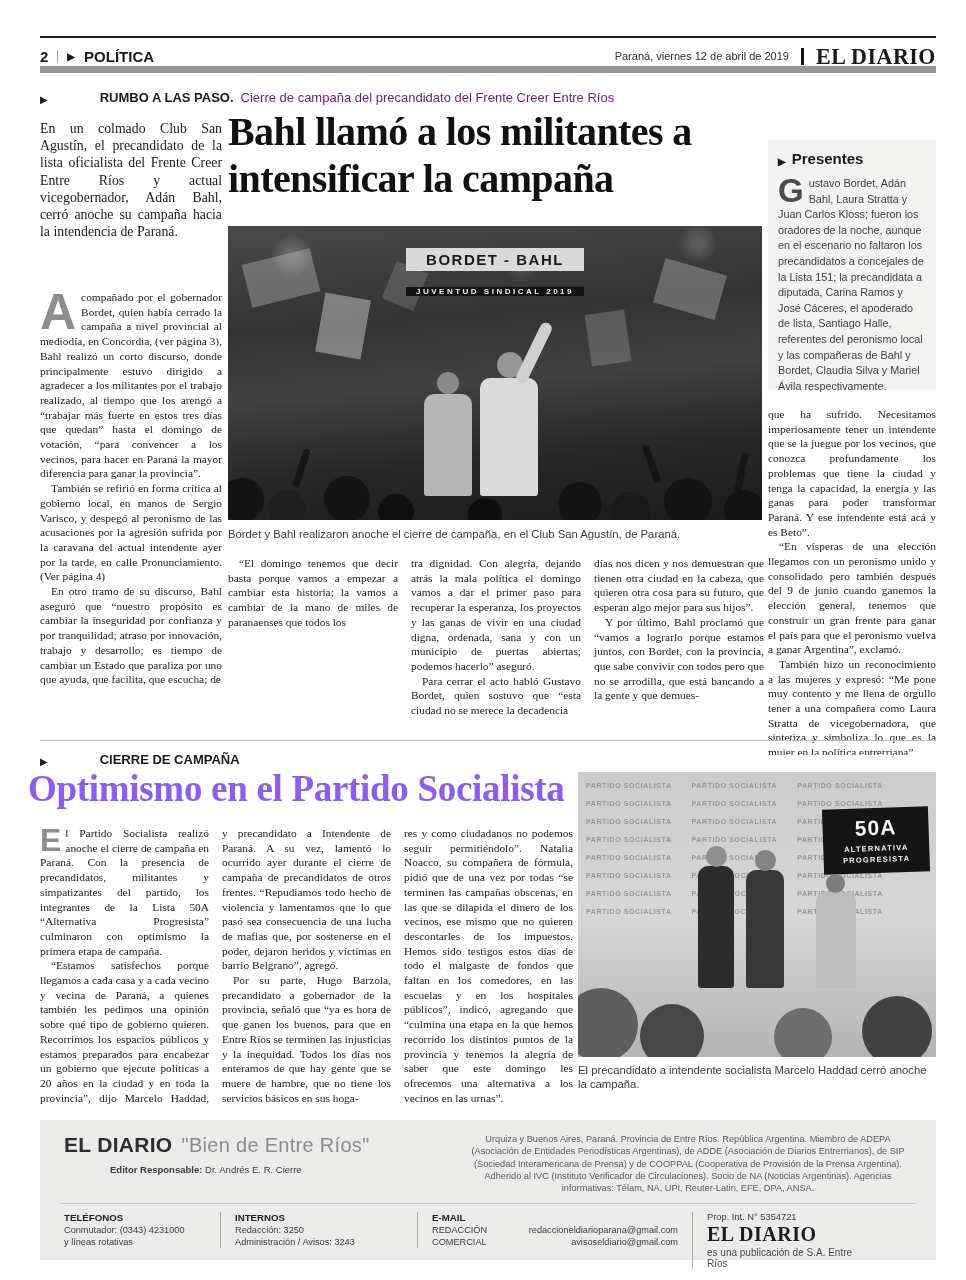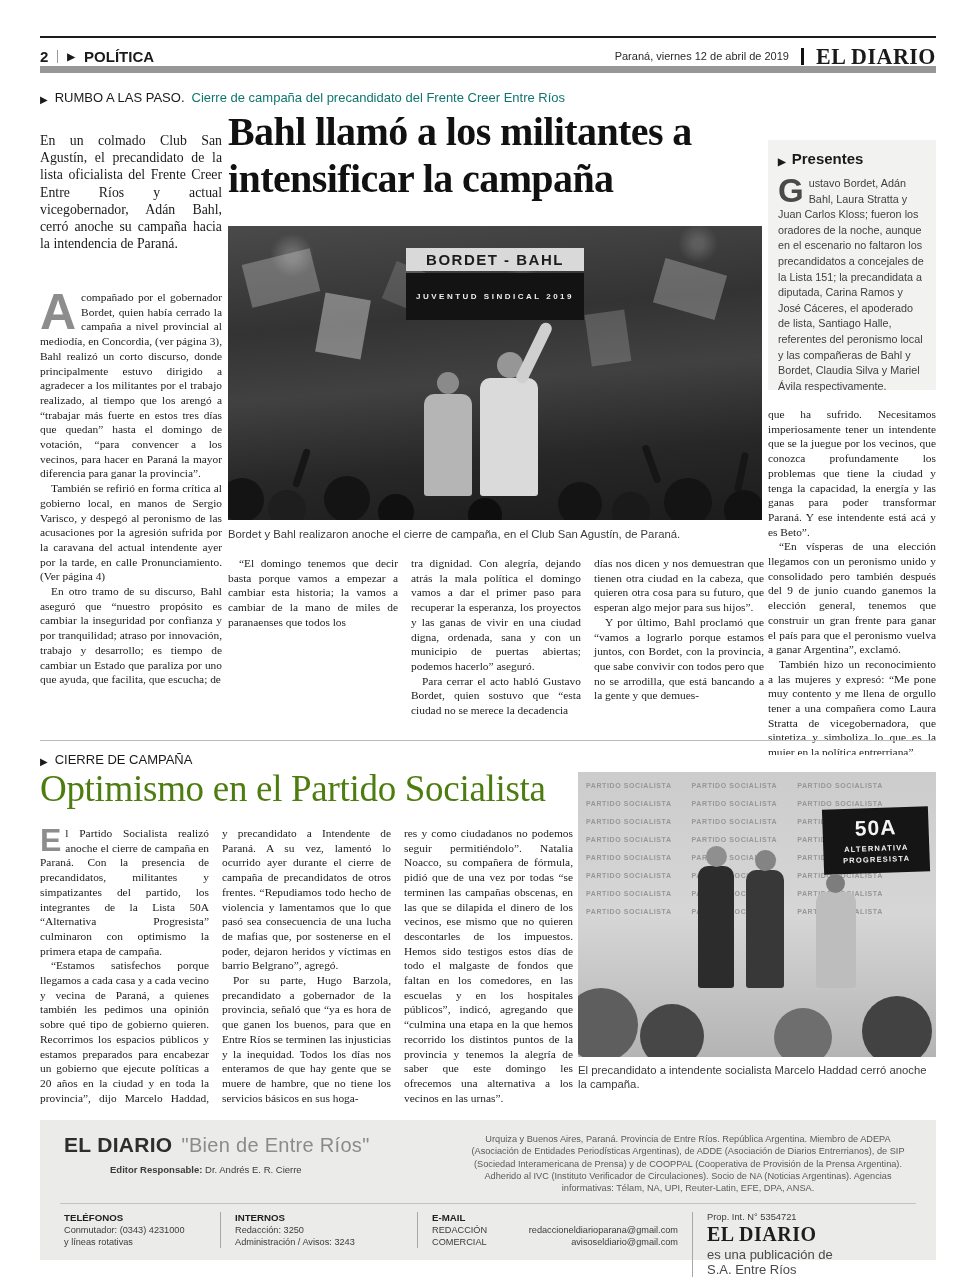--- a/index.html
+++ b/index.html
@@ -16,27 +16,27 @@
   .arrow{font-size:10px;line-height:1;position:relative;top:1px;}
   .hright{display:flex;align-items:center;gap:12px;}
   .dateline{font-size:11px;color:#2b2b2b;}
   .vbar{width:3px;height:17px;background:#111;}
   .masthead{font-family:"Liberation Serif",serif;font-weight:bold;font-size:22px;
             letter-spacing:.5px;transform:scaleY(1.08);}
   #grayrule{left:40px;top:66px;width:896px;height:7px;background:#979797;}
 
   
   .kicker{font-family:"Liberation Sans",sans-serif;font-size:13px;display:flex;align-items:baseline;gap:7px;}
-  .kick-bold{font-weight:normal;}
-  .kick-rest{color:#0f766e;}
+  .kick-bold{font-weight:bold;margin-left:45px;}
+  .kick-rest{color:#701a75;}
   #kicker1{left:40px;top:90px;width:896px;}
   #kicker2{left:40px;top:752px;width:560px;}
 
   
-  #a1-intro{left:40px;top:132px;width:182px;height:146px;overflow:hidden;
+  #a1-intro{left:40px;top:120px;width:182px;height:146px;overflow:hidden;
             font-size:13.8px;line-height:17.2px;text-align:justify;}
   #a1-headline{left:228px;top:108px;width:536px;font-size:40px;line-height:47px;
                font-weight:bold;letter-spacing:-.6px;color:#111;}
   #a1-col1{left:40px;top:290px;width:182px;height:447px;overflow:hidden;}
   .bodytext{font-size:11.4px;line-height:14.7px;text-align:justify;}
   .bodytext p{margin:0;}
   .bodytext p.ind{text-indent:11px;}
   .dc{float:left;font-family:"Liberation Sans",sans-serif;font-weight:bold;color:#8d8d8d;}
   .dc-a{font-size:50px;line-height:40px;padding:2px 5px 0 0;}
   .dc-e{font-size:32px;line-height:26px;padding:1px 4px 0 0;}
@@ -52,21 +52,21 @@
   .flag{position:absolute;background:rgba(215,215,215,.32);}
   .fl1{left:18px;top:30px;width:70px;height:44px;transform:rotate(-14deg);}
   .fl2{left:92px;top:70px;width:46px;height:60px;transform:rotate(10deg);background:rgba(230,230,230,.42);}
   .fl3{left:430px;top:40px;width:64px;height:46px;transform:rotate(16deg);}
   .fl4{left:360px;top:86px;width:40px;height:52px;transform:rotate(-8deg);background:rgba(200,200,200,.25);}
   .fl5{left:160px;top:40px;width:34px;height:40px;transform:rotate(22deg);background:rgba(190,190,190,.22);}
   #banner1{left:50%;top:22px;transform:translateX(-50%);text-align:center;position:absolute;}
   .banner-top{background:#d9d9d9;color:#1c1c1c;font:bold 15px "Liberation Sans",sans-serif;
               padding:3px 16px;letter-spacing:1.5px;}
   .banner-sub{background:#131313;color:#ededed;font:bold 8px "Liberation Sans",sans-serif;
-              padding:19px 10px;letter-spacing:2.5px;margin-top:2px;}
+              padding:0 10px;letter-spacing:2.5px;margin-top:16px;}
   .fig{position:absolute;border-radius:10px 10px 3px 3px;}
   .fig-head{position:absolute;border-radius:50%;}
   #fig1-body{left:252px;top:152px;width:58px;height:118px;background:#dadada;}
   #fig1-head{left:269px;top:126px;width:26px;height:26px;background:#969696;}
   #fig1-arm{position:absolute;left:300px;top:94px;width:12px;height:66px;background:#cfcfcf;
             border-radius:6px;transform:rotate(26deg);}
   #fig2-body{left:196px;top:168px;width:48px;height:102px;background:#b5b5b5;}
   #fig2-head{left:209px;top:146px;width:22px;height:22px;background:#8a8a8a;}
   .head{position:absolute;border-radius:50%;background:#141414;}
   .c1{left:-8px;top:252px;width:44px;height:44px;}
@@ -93,22 +93,22 @@
   #presentes{left:768px;top:140px;width:168px;height:250px;box-sizing:border-box;
              background:#f2f2f1;padding:10px 10px 8px;font-family:"Liberation Sans",sans-serif;}
   .pres-title{display:flex;align-items:baseline;gap:6px;font-weight:bold;font-size:15px;margin-bottom:9px;}
   .pres-body{font-size:10.8px;line-height:15.6px;color:#3f3f3f;text-align:left;}
   #a1-col5{left:768px;top:407px;width:168px;height:348px;overflow:hidden;}
 
   
   #divider1{left:40px;top:740px;width:896px;height:1px;background:#bcbcbc;}
 
   
-  #a2-headline{left:40px;top:767px;width:545px;font-size:37px;line-height:44px;
-               font-weight:normal;color:#4d7c0f;letter-spacing:-.3px;}
+  #a2-headline{left:28px;top:767px;width:545px;font-size:37px;line-height:44px;
+               font-weight:bold;color:#8b5cf6;letter-spacing:-.3px;}
   #a2-cols{left:40px;top:826px;width:533px;height:282px;overflow:hidden;display:flex;gap:13px;}
   #a2-cols .tcol{width:169px;}
 
   
   #photo2{left:578px;top:772px;width:358px;height:285px;overflow:hidden;
           background:linear-gradient(180deg,#cccccc 0%,#d6d6d6 50%,#b4b4b4 100%);}
   #backdrop{position:absolute;left:0;top:0;width:358px;height:205px;box-sizing:border-box;
             padding:10px 8px;display:flex;flex-wrap:wrap;gap:11px 20px;align-content:flex-start;
             font:bold 7px "Liberation Sans",sans-serif;color:#979797;letter-spacing:.6px;}
   #ps-sign{position:absolute;right:7px;top:36px;width:96px;background:#151515;color:#f4f4f4;
@@ -144,21 +144,21 @@
   .fbottom{display:flex;padding:8px 22px 0 24px;align-items:flex-start;}
   .fcol{padding-right:14px;}
   .fcol + .fcol{border-left:1px solid #a8a8a8;padding-left:14px;}
   .fcol-t{font-weight:bold;font-size:9.7px;line-height:12px;color:#222;}
   .fcol-l{font-size:9.2px;line-height:12px;color:#3c3c3c;}
   .fc1{width:158px;}.fc2{width:142px;}.fc3{width:168px;}.fc4{width:246px;}.fc5{width:150px;border-left:1px solid #a8a8a8;padding-left:16px;}
   .frow{display:flex;justify-content:space-between;font-size:9.2px;line-height:12px;color:#3c3c3c;}
   .fprop{font-size:9.3px;color:#3c3c3c;}
   .fbrand2{font-family:"Liberation Serif",serif;font-weight:bold;font-size:20px;color:#1d1d1d;
            letter-spacing:.5px;margin:1px 0;}
-  .fsub{font-size:13px;color:#4a4a4a;}
+  .fsub{font-size:10px;color:#4a4a4a;}
 </style>
 </head>
 <body>
 
 <div id="header" class="abs">
   <div class="hleft">
     <span>2</span>
     <span class="hsep"></span>
     <span class="arrow">▶</span>
     <span>POLÍTICA</span>

